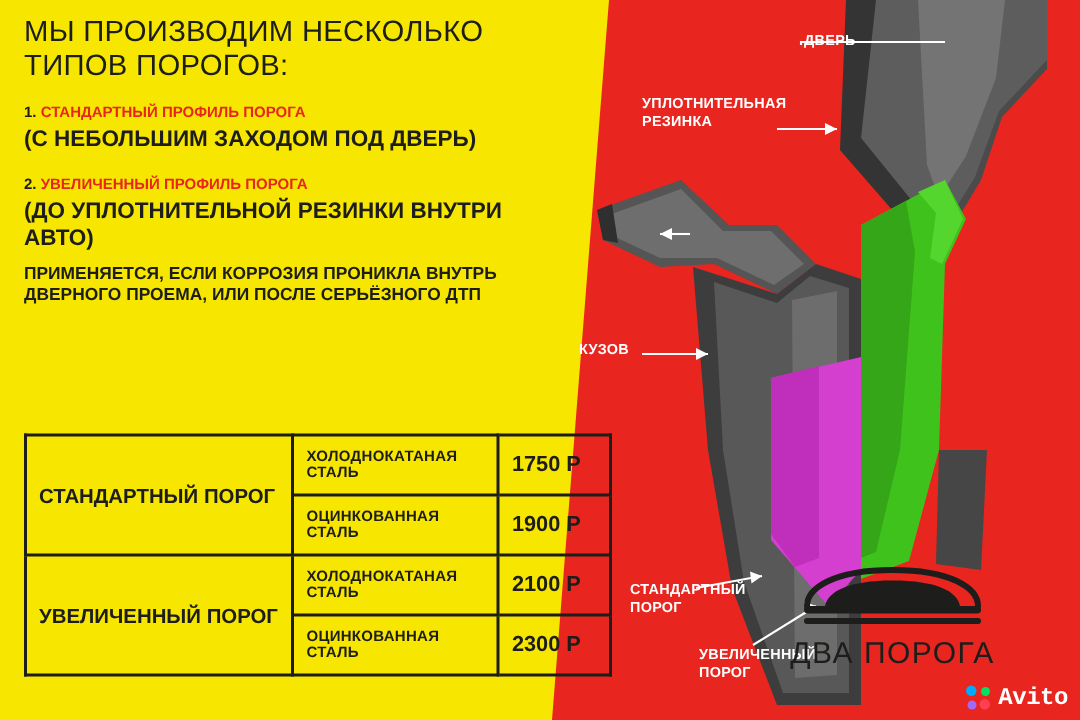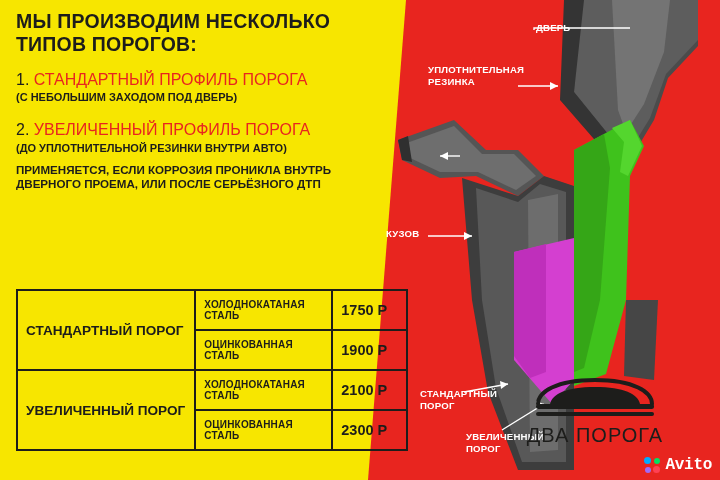--- a/index.html
+++ b/index.html
@@ -34,35 +34,35 @@
   
   .left {
     position: absolute;
     left: 16px;
     top: 10px;
     width: 360px;
     color: #1d1d1b;
   }
   .headline {
     font-size: 19.5px;
-    font-weight: bold;
+    font-weight: normal;
     line-height: 1.18;
     letter-spacing: .2px;
     margin: 0 0 14px 0;
   }
   .sect-title {
-    font-size: 16px;
-    font-weight: normal;
+    font-size: 10px;
+    font-weight: bold;
     line-height: 1.2;
     margin: 0;
   }
   .sect-title .num { color: #1d1d1b; }
   .sect-title .accent { color: #e8251f; }
   .sect-sub {
-    font-size: 11px;
+    font-size: 15px;
     font-weight: bold;
     line-height: 1.2;
     margin: 2px 0 0 0;
   }
   .sect-body {
     font-size: 11.6px;
     font-weight: bold;
     line-height: 1.22;
     margin: 8px 0 0 0;
   }

